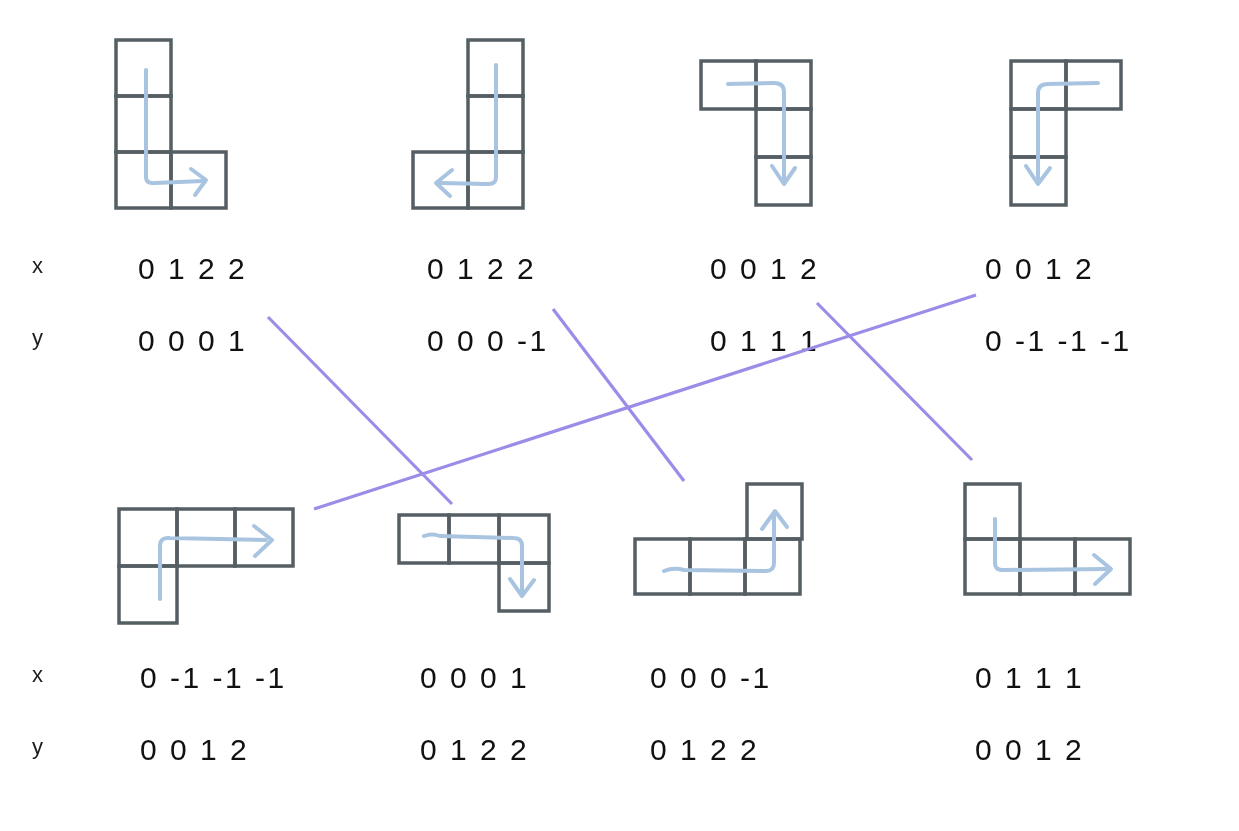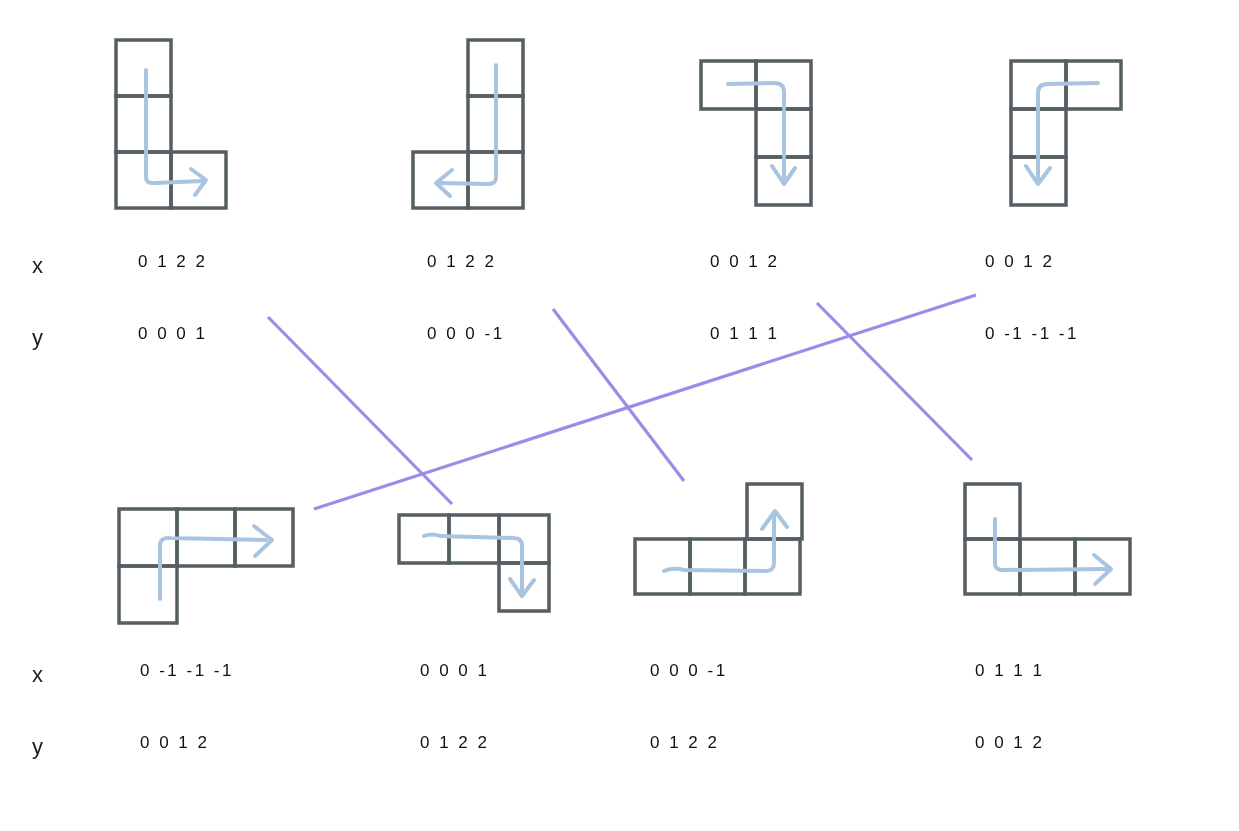--- a/index.html
+++ b/index.html
@@ -34,21 +34,21 @@
   .axis-label {
     position: absolute;
     font-size: 22px;
     color: #1c1c1c;
     font-family: "Liberation Sans", sans-serif;
     letter-spacing: 0px;
     white-space: nowrap;
   }
   .coord-row {
     position: absolute;
-    font-size: 17px;
+    font-size: 30px;
     color: #111111;
     font-family: "Liberation Sans", sans-serif;
     letter-spacing: 2.5px;
     white-space: nowrap;
   }
 </style>
 </head>
 <body>
 
 <div id="stage">

